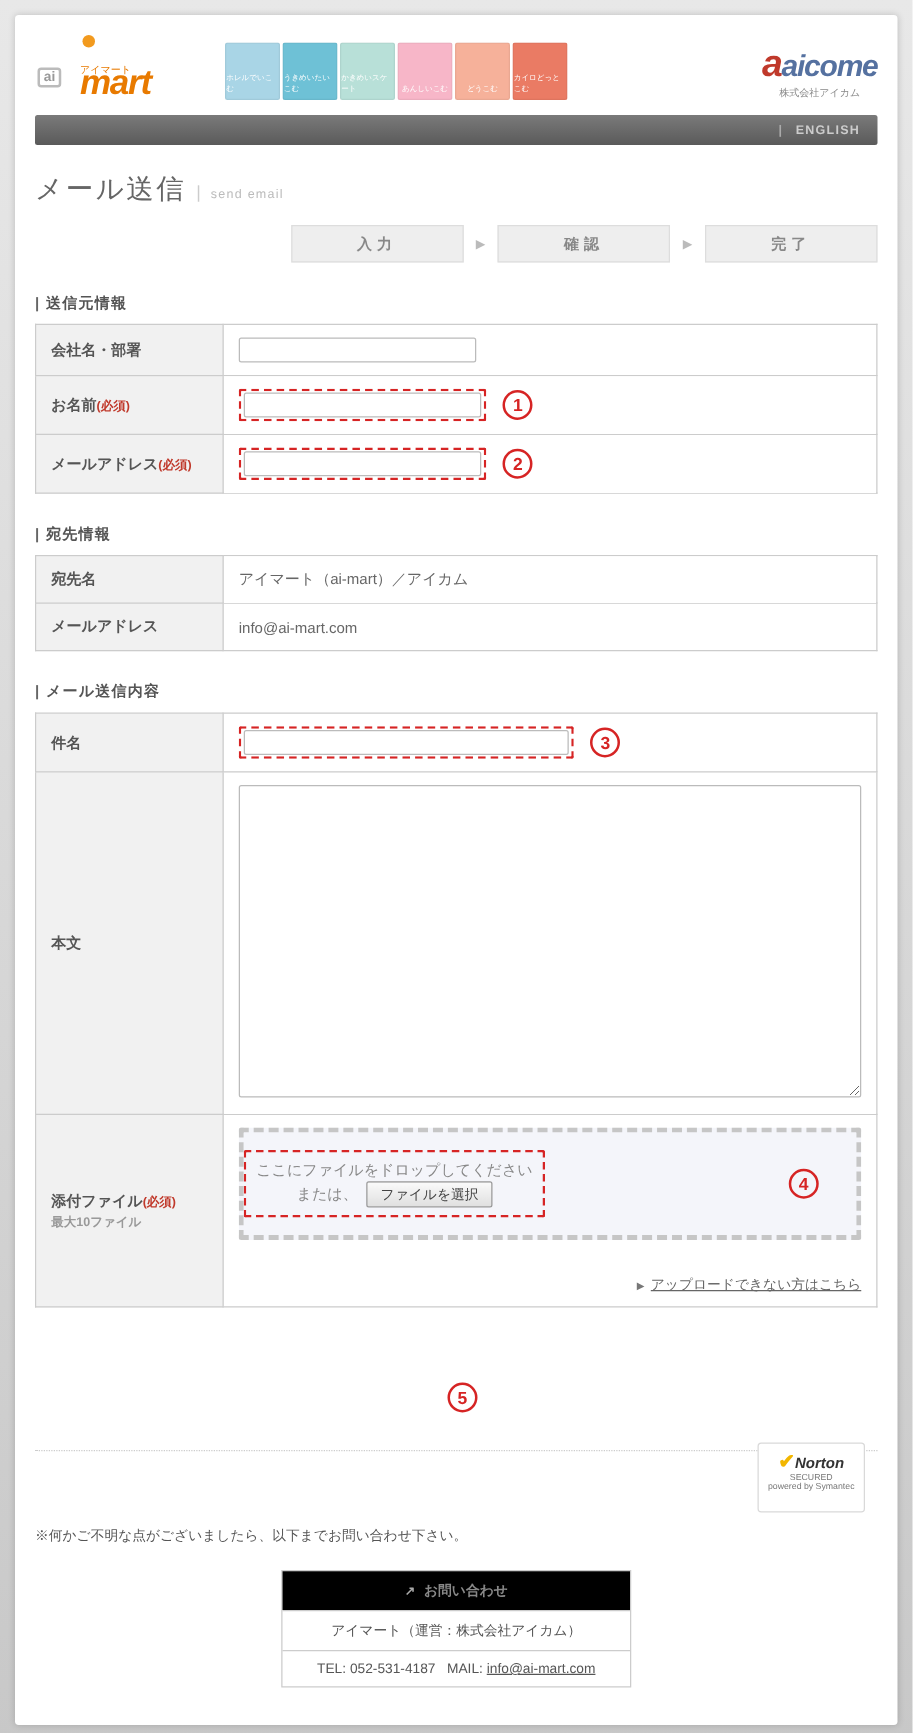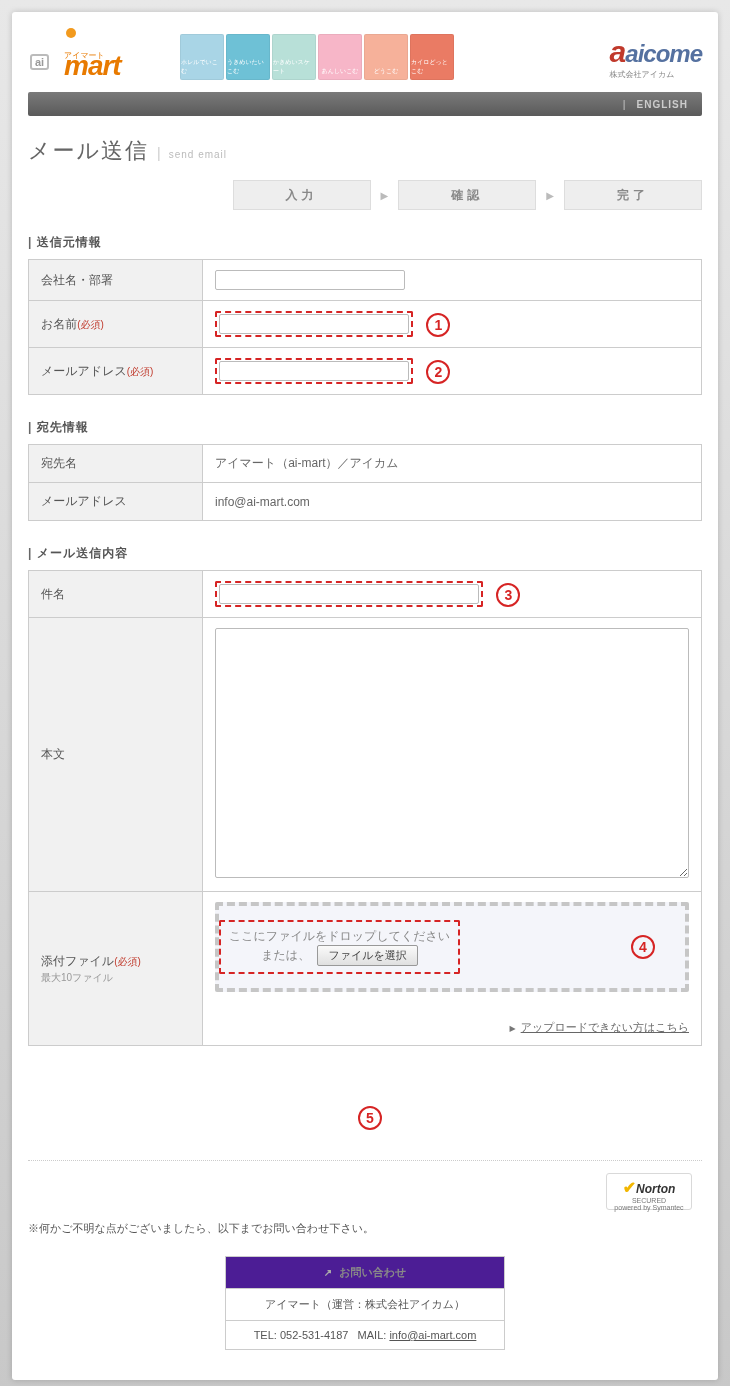--- a/index.html
+++ b/index.html
@@ -34,21 +34,21 @@
     font-style: italic; letter-spacing:-1px;
   }
   .logo-main .sub { position:absolute; top:20px; left:36px; font-size:8px; color:#e87a00; }
   .cat-strip { display:flex; gap:2px; margin-left:6px; }
   .cat-strip .cat {
     width:44px; height:46px; border-radius:2px; border:1px solid rgba(0,0,0,.05);
     display:flex; align-items:flex-end; justify-content:center; font-size:6px; color:#fff; padding-bottom:3px;
   }
   .cat-strip .c1{background:#a9d5e6}.cat-strip .c2{background:#6ec1d6}.cat-strip .c3{background:#b8e0d8}
   .cat-strip .c4{background:#f7b6c8}.cat-strip .c5{background:#f6b19a}.cat-strip .c6{background:#ea7b64}
-  .logo-aicome { margin-left:auto; text-align:left; }
+  .logo-aicome { margin-left:auto; text-align:center; }
   .logo-aicome .big { font-size:24px; font-weight:bold; color:#5571a0; font-style:italic; letter-spacing:-1px; }
   .logo-aicome .big .a-red { color:#c0392b; font-size:30px; margin-right:2px; }
   .logo-aicome .sub { font-size:8px; color:#888; }
   .lang-bar {
     margin-top:8px; height:24px; border-radius:2px;
     background: linear-gradient(#7a7a7a,#5a5a5a);
     display:flex; justify-content:flex-end; align-items:center; padding-right:14px; gap:10px;
     font-size:10px; font-weight:bold; letter-spacing:1px;
   }
   .lang-bar .jp { color:#fff;margin-top:32px; }
@@ -66,21 +66,21 @@
     background:#eee; border:1px solid #ddd; font-size:12px; font-weight:bold; color:#888;
     letter-spacing:4px;
   }
   .step-arrow { color:#bbb; font-size:10px; }
   
   .sect-head { margin-top:24px; font-size:12px; font-weight:bold; color:#555; letter-spacing:1px; }
   .sect-head::before { content:"| "; color:#666; font-weight:bold; }
   
   table.form { width:100%; border-collapse:collapse; margin-top:8px; border:1px solid #ccc; }
   table.form th, table.form td { border:1px solid #ccc; padding:10px 12px; text-align:left; vertical-align:middle; }
-  table.form th { background:#f1f1f1; width:174px; font-weight:normal; font-size:12px; color:#555; }
+  table.form th { background:#f1f1f1; width:150px; font-weight:bold; font-size:12px; color:#555; }
   table.form td { background:#fff; font-size:12px; color:#666; position:relative; }
   .req { color:#c0392b; font-size:10px; }
   input.txt { width:190px; height:20px; border:1px solid #bbb; border-radius:2px; padding:2px 4px; font-size:11px; background:#fff; }
   input.txt.wide { width:260px; }
   textarea.body { width:100%; height:250px; border:1px solid #bbb; border-radius:2px; resize:both; padding:6px; font-size:12px; font-family:inherit; }
   
   .hl { border:2px dashed #d62424; border-radius:2px; padding:1px 2px; display:inline-block; }
   .hl.block { display:block; padding:6px 8px; text-align:center; }
   .circ {
     display:inline-flex; width:24px; height:24px; border:2px solid #d62424; border-radius:50%;
@@ -107,30 +107,30 @@
   .btn-confirm {
     display:inline-block; width:170px; height:26px; border-radius:3px;
     background:linear-gradient(#9a9a9a,#6c6c6c); border:1px solid #666;
     color:#fff; font-size:12px; font-weight:bold; letter-spacing:2px;
   }
   .submit-note { font-size:10px; color:#555; margin-top:6px; }
   
   .foot-note { margin-top:60px; font-size:11px; color:#555; }
   .norton {
     position:absolute; right:26px; bottom:170px;
-    width:86px; height:37px; border:1px solid #d9d9d9; border-radius:3px;
+    width:86px; height:56px; border:1px solid #d9d9d9; border-radius:3px;
     background:#fff; text-align:center; font-size:7px; color:#777; padding-top:4px;
   }
   .norton .check { color:#f2b600; font-size:16px; font-weight:bold; }
   .norton .word { font-size:12px; font-weight:bold; color:#333; font-style:italic; }
   .contact-box {
     width:280px; margin:20px auto 0; border:1px solid #ccc;
   }
   .contact-box .row { border-top:1px solid #ccc; padding:8px 10px; font-size:11px; color:#555; text-align:center; }
-  .contact-box .row:first-child { border-top:none; background:#4c1d95; font-weight:bold; color:#888; }
+  .contact-box .row:first-child { border-top:none; background:#000000; font-weight:bold; color:#888; }
   .contact-box .row.first .arrow { color:#aaa; margin-right:4px; font-size:10px; }
   .contact-box a { color:#555; text-decoration:underline; }
   hr.dotted { border:none; border-top:1px dotted #ccc; margin-top:30px; }
 </style>
 </head>
 <body>
 
 <div class="page-frame">
 
   <div class="logo-row">

